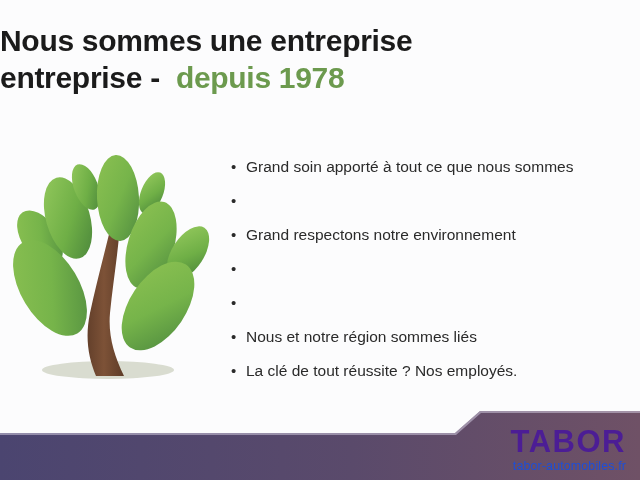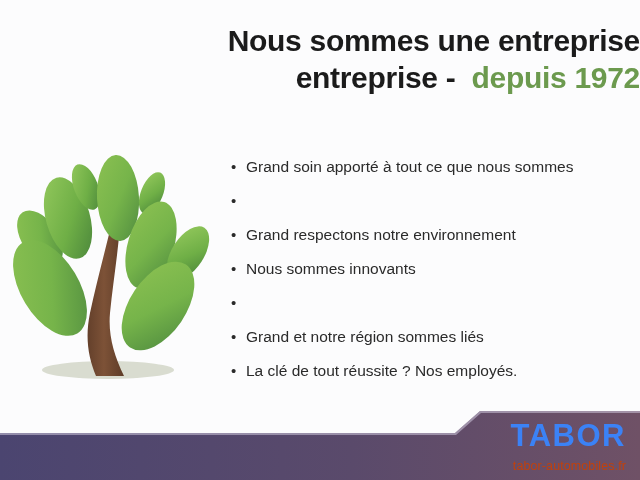--- a/index.html
+++ b/index.html
@@ -23,21 +23,21 @@
     background: #fcfcfd;
     overflow: hidden;
   }
 
   
   .heading {
     position: absolute;
     left: 0;
     top: 24px;
     width: 640px;
-    text-align: right;
+    text-align: left;
     line-height: 1.16;
     letter-spacing: -0.3px;
   }
   .heading-line {
     display: block;
     font-size: 30px;
     font-weight: bold;
     color: #1b1b1b;
   }
   .heading-line-2 {
@@ -115,41 +115,41 @@
     right: 14px;
     bottom: 6px;
     width: 186px;
     text-align: right;
     z-index: 2;
   }
   .brand-mark {
     display: block;
     font-size: 31px;
     font-weight: bold;
-    color: #3b82f6;
+    color: #4c1d95;
     letter-spacing: 1.5px;
     line-height: 1;
-    margin-bottom: 9px;
+    margin-bottom: 3px;
   }
   .brand-url {
     display: block;
     font-size: 12.5px;
-    color: #c2410c;
+    color: #1d4ed8;
     letter-spacing: 0.1px;
     line-height: 1.1;
   }
 </style>
 </head>
 <body>
 
 <div class="slide">
 
   <div class="heading">
     <span class="heading-line heading-line-1">Nous sommes une entreprise</span>
-    <span class="heading-line heading-line-2"><span>entreprise</span><span class="heading-dash">&nbsp;</span><span class="heading-dash">-</span><span class="heading-dash">&nbsp;&nbsp;</span><span class="heading-accent">depuis 1972</span></span>
+    <span class="heading-line heading-line-2"><span>entreprise</span><span class="heading-dash">&nbsp;</span><span class="heading-dash">-</span><span class="heading-dash">&nbsp;&nbsp;</span><span class="heading-accent">depuis 1978</span></span>
   </div>
 
   <div class="tree-figure">
     <svg viewBox="0 0 210 250" xmlns="http://www.w3.org/2000/svg" aria-hidden="true">
       <defs>
         <linearGradient id="lg1" x1="0" y1="0" x2="1" y2="1">
           <stop offset="0%" stop-color="#8cc152"></stop>
           <stop offset="52%" stop-color="#76b44a"></stop>
           <stop offset="100%" stop-color="#4f8b3f"></stop>
         </linearGradient>
@@ -190,28 +190,27 @@
     </li>
     <li class="point">
       <span class="point-bullet">•</span>
     </li>
     <li class="point">
       <span class="point-bullet">•</span>
       <span>Grand respectons notre environnement</span>
     </li>
     <li class="point">
       <span class="point-bullet">•</span>
-      <span>Nous sommes innovants</span>
-    </li>
-    <li class="point">
-      <span class="point-bullet">•</span>
-    </li>
-    <li class="point">
-      <span class="point-bullet">•</span>
-      <span>Grand et notre région sommes liés</span>
+    </li>
+    <li class="point">
+      <span class="point-bullet">•</span>
+    </li>
+    <li class="point">
+      <span class="point-bullet">•</span>
+      <span>Nous et notre région sommes liés</span>
     </li>
     <li class="point">
       <span class="point-bullet">•</span>
       <span>La clé de tout réussite ? Nos employés.</span>
     </li>
   </ul>
 
   <div class="footer">
     <svg class="footer-shape" viewBox="0 0 640 80" preserveAspectRatio="none" xmlns="http://www.w3.org/2000/svg" aria-hidden="true">
       <defs>

